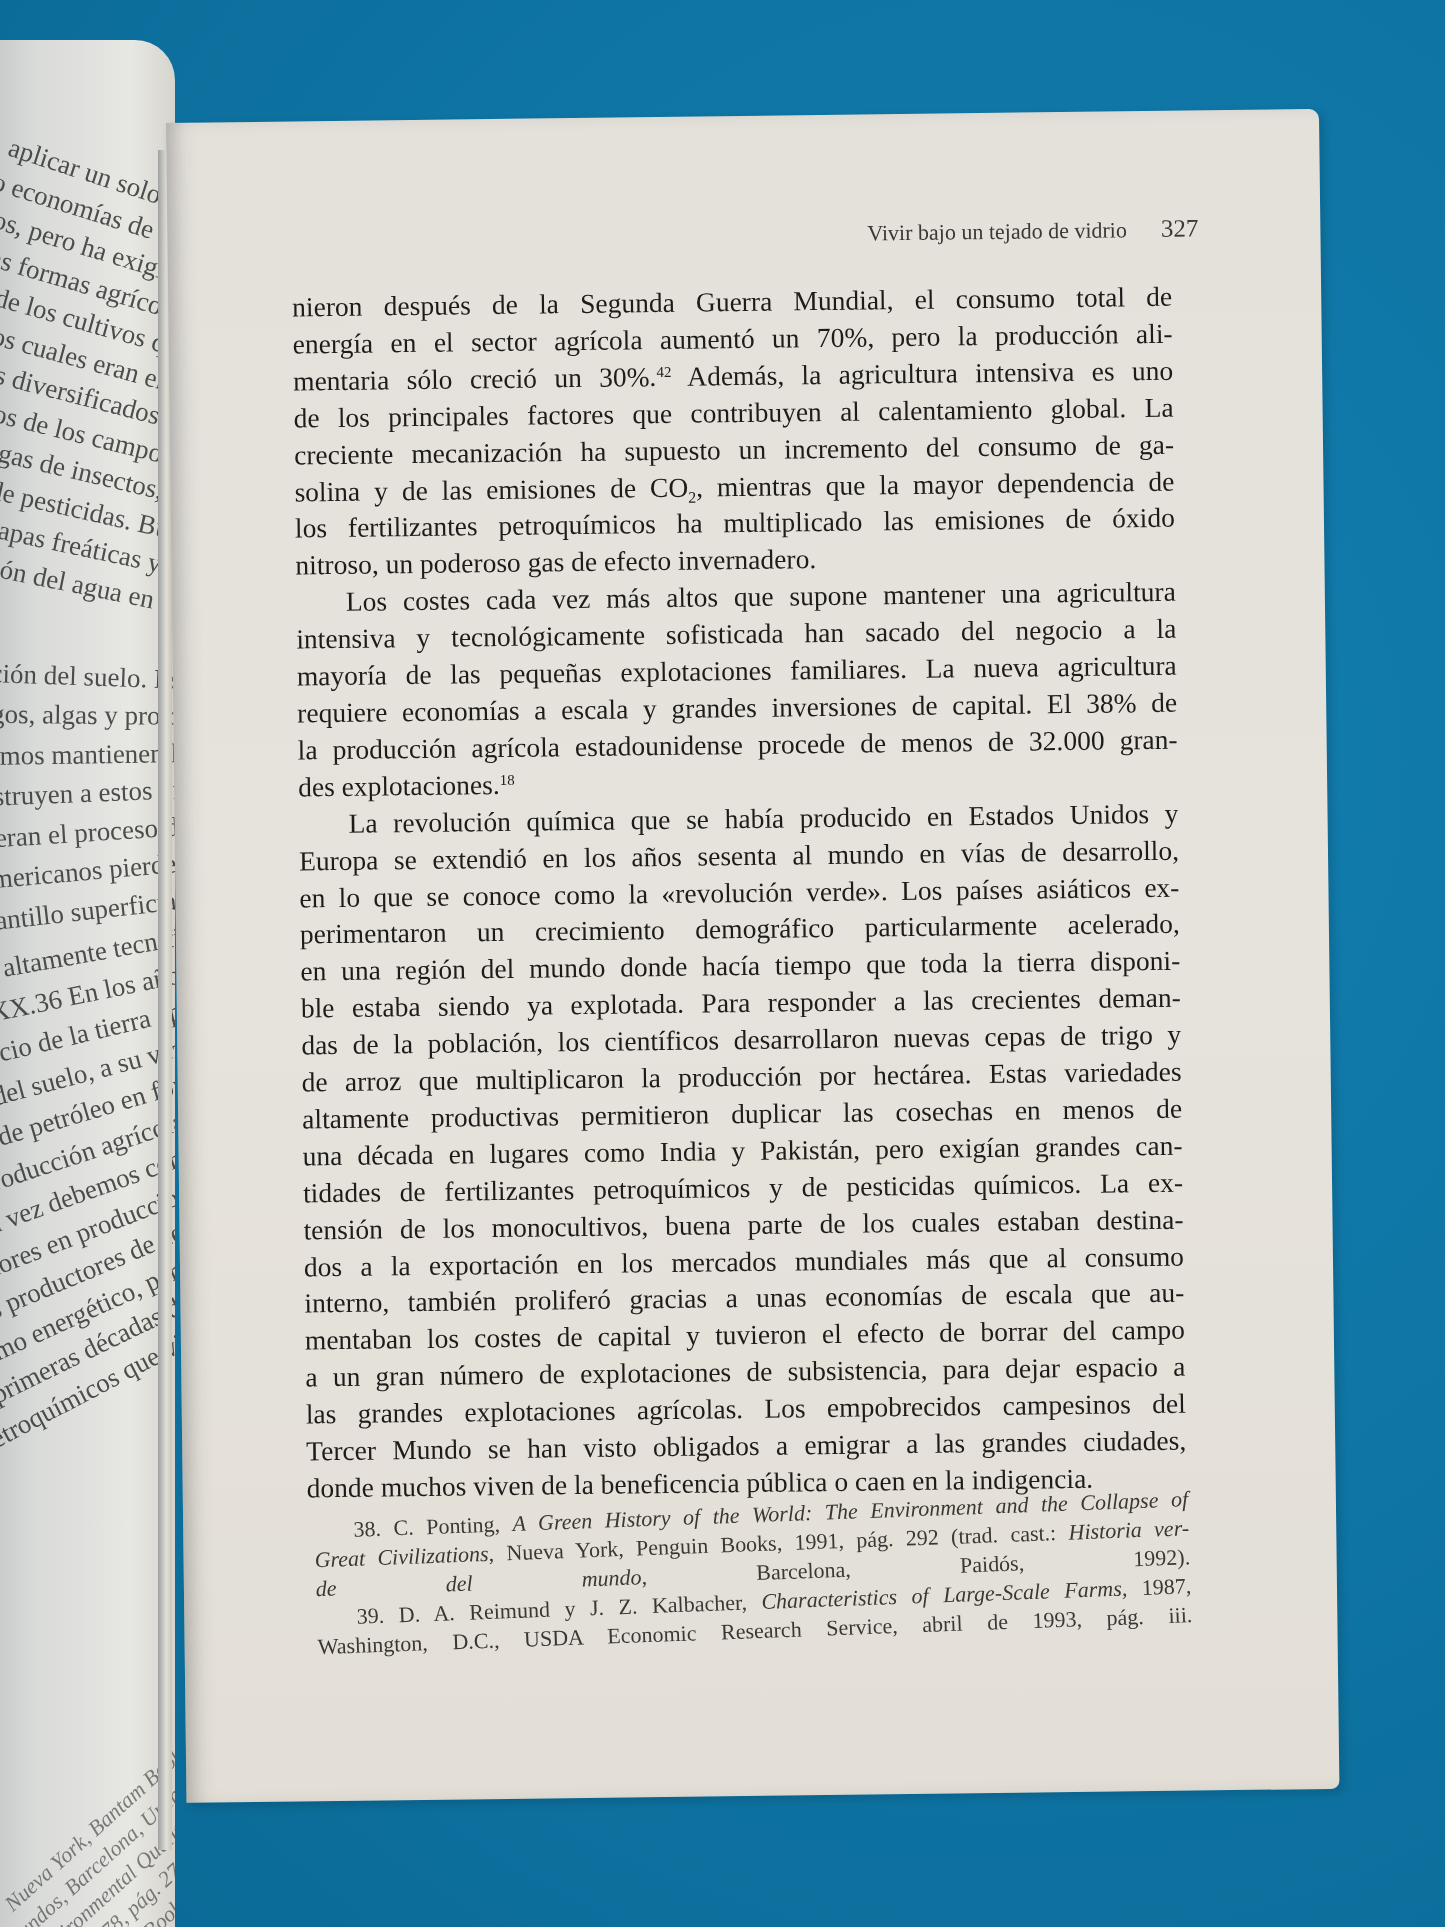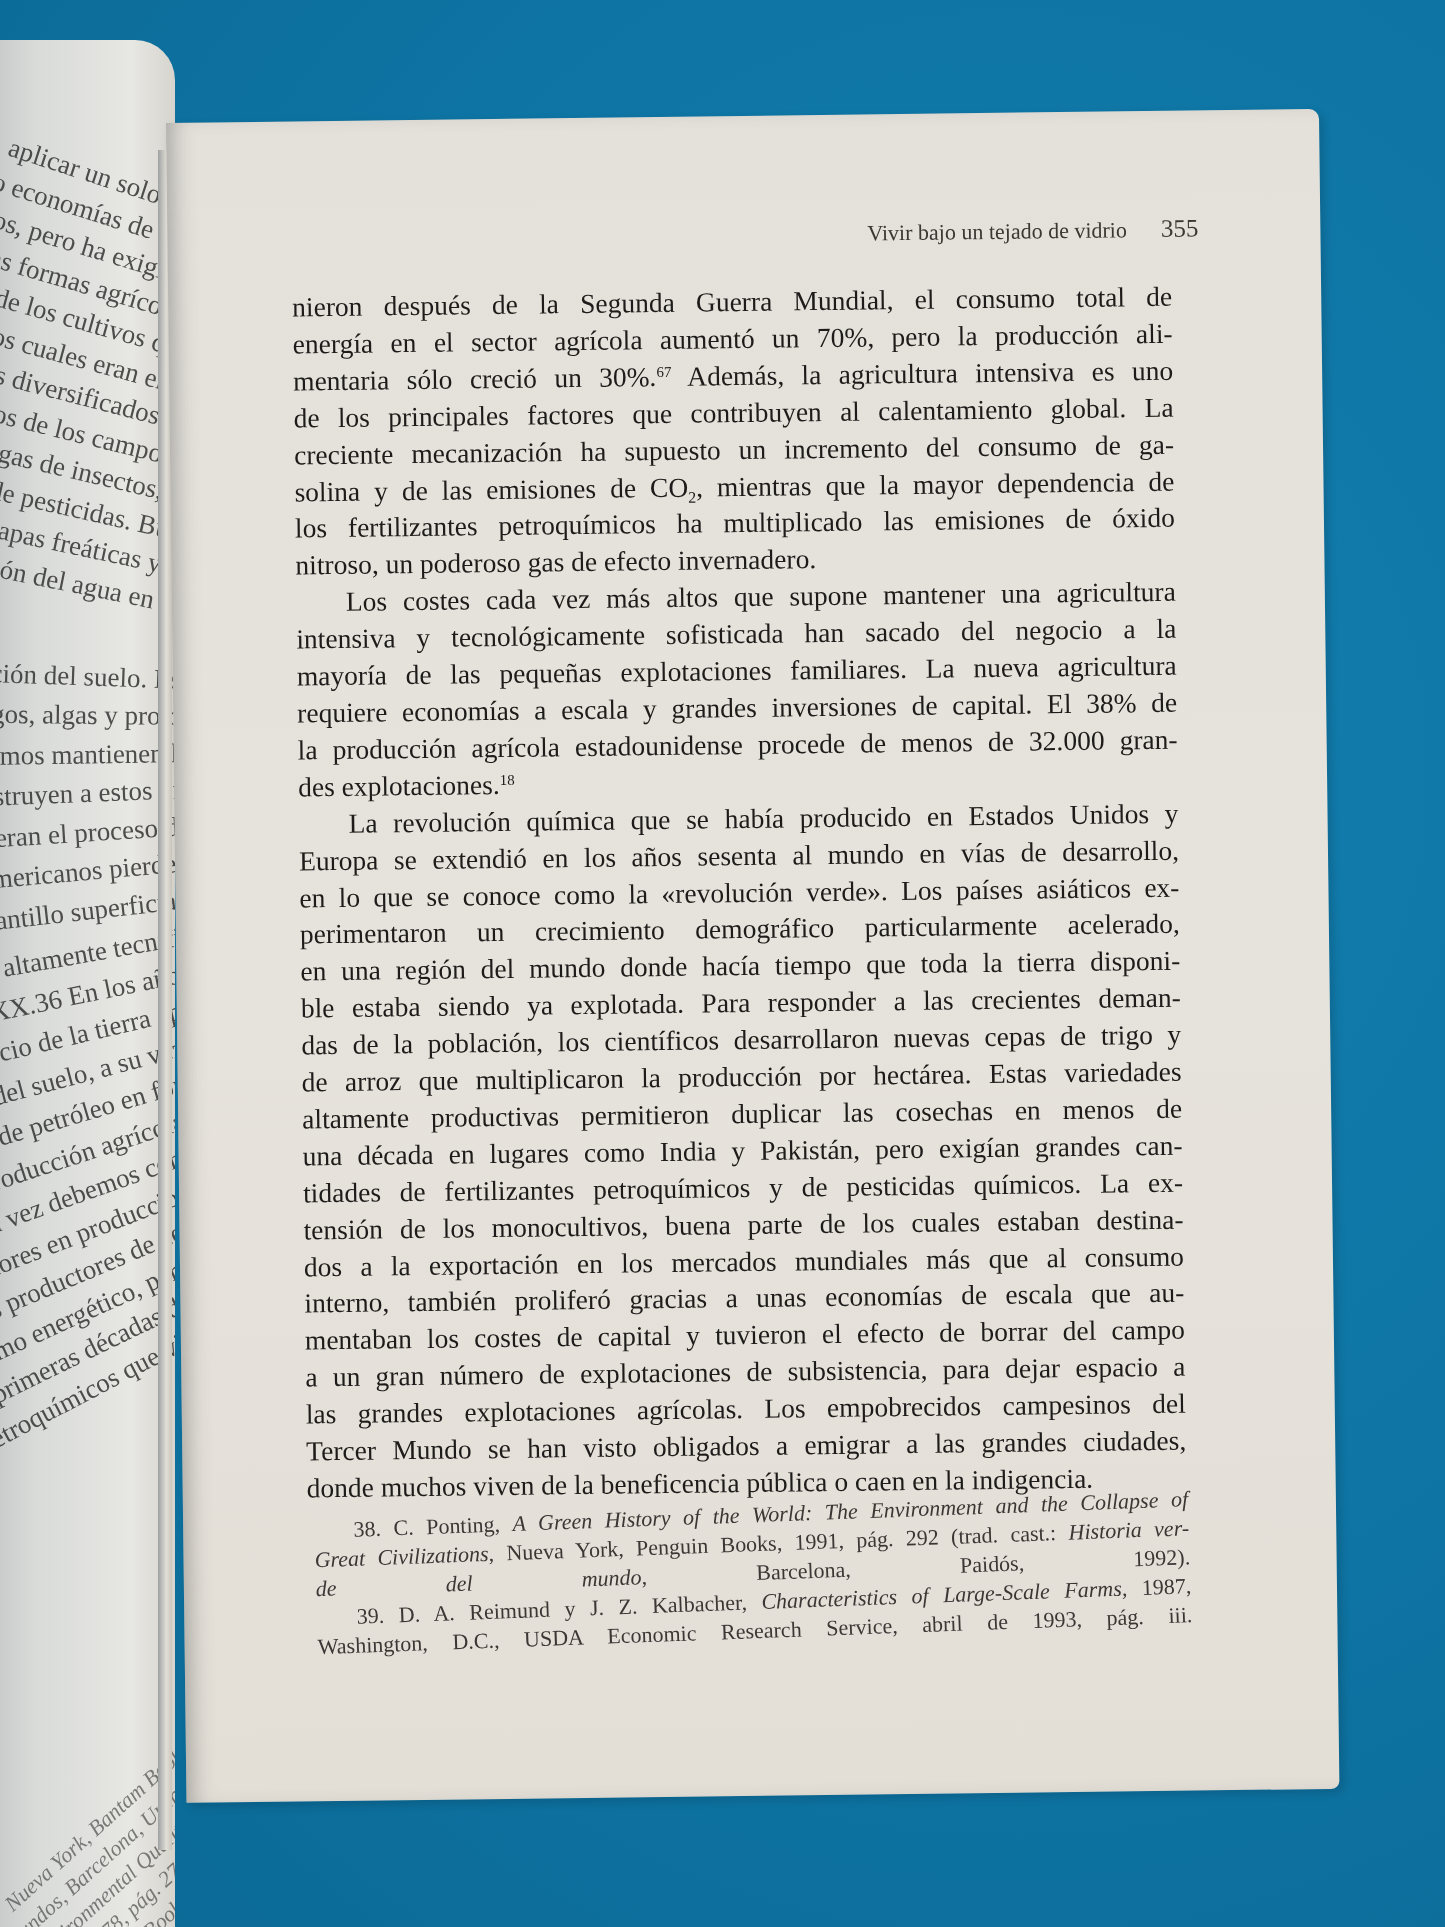--- a/index.html
+++ b/index.html
@@ -102,27 +102,27 @@
       <div class="left-line left-foot" style="top: 1766px; transform: rotate(-42deg);">on Environmental Quality,</div>
       <div class="left-line left-foot" style="top: 1804px; transform: rotate(-42deg);">e de 1978, pág. 270.</div>
       <div class="left-line left-foot" style="top: 1842px; transform: rotate(-42deg);">Modern/Anchor Books,</div>
     </div>
 </div>
 <div class="spine"></div>
 
 <div class="page">
   <div class="running-head">
     <span>Vivir bajo un tejado de vidrio</span>
-    <span class="folio">355</span>
+    <span class="folio">327</span>
   </div>
   <div class="body" id="body">
       <div class="para">
         <span class="line">nieron después de la Segunda Guerra Mundial, el consumo total de</span>
         <span class="line">energía en el sector agrícola aumentó un 70%, pero la producción ali-</span>
-        <span class="line">mentaria sólo creció un 30%.<sup>67</sup> Además, la agricultura intensiva es uno</span>
+        <span class="line">mentaria sólo creció un 30%.<sup>42</sup> Además, la agricultura intensiva es uno</span>
         <span class="line">de los principales factores que contribuyen al calentamiento global. La</span>
         <span class="line">creciente mecanización ha supuesto un incremento del consumo de ga-</span>
         <span class="line">solina y de las emisiones de CO<sub>2</sub>, mientras que la mayor dependencia de</span>
         <span class="line">los fertilizantes petroquímicos ha multiplicado las emisiones de óxido</span>
         <span class="line last">nitroso, un poderoso gas de efecto invernadero.</span>
       </div>
       <div class="para" style="text-indent: 0px;">
         <span class="line" style="padding-left: 50px;">Los costes cada vez más altos que supone mantener una agricultura</span>
         <span class="line">intensiva y tecnológicamente sofisticada han sacado del negocio a la</span>
         <span class="line">mayoría de las pequeñas explotaciones familiares. La nueva agricultura</span>

